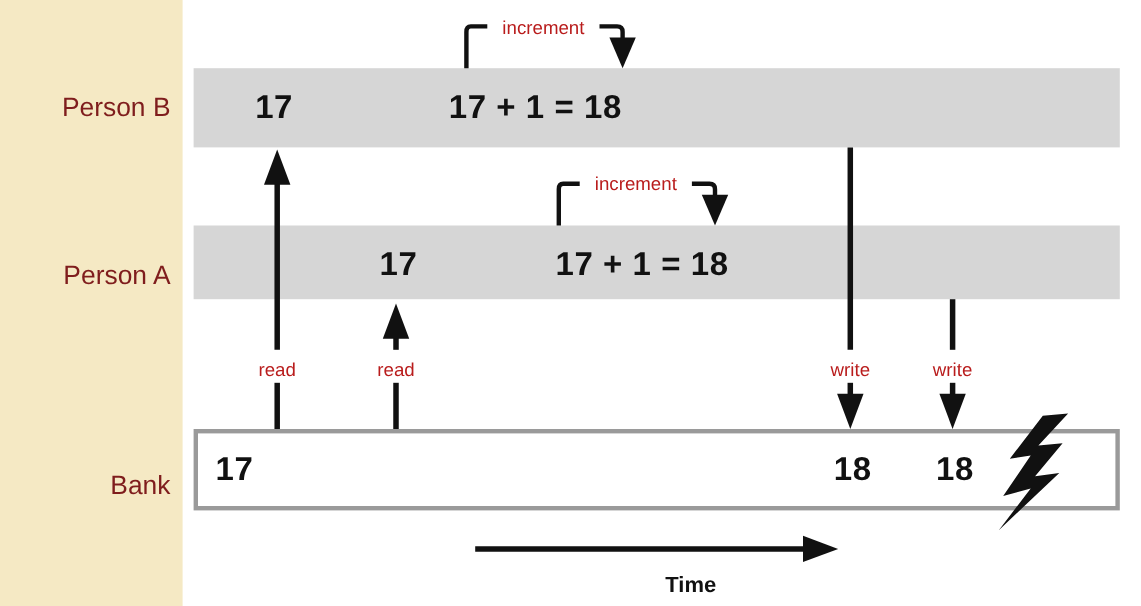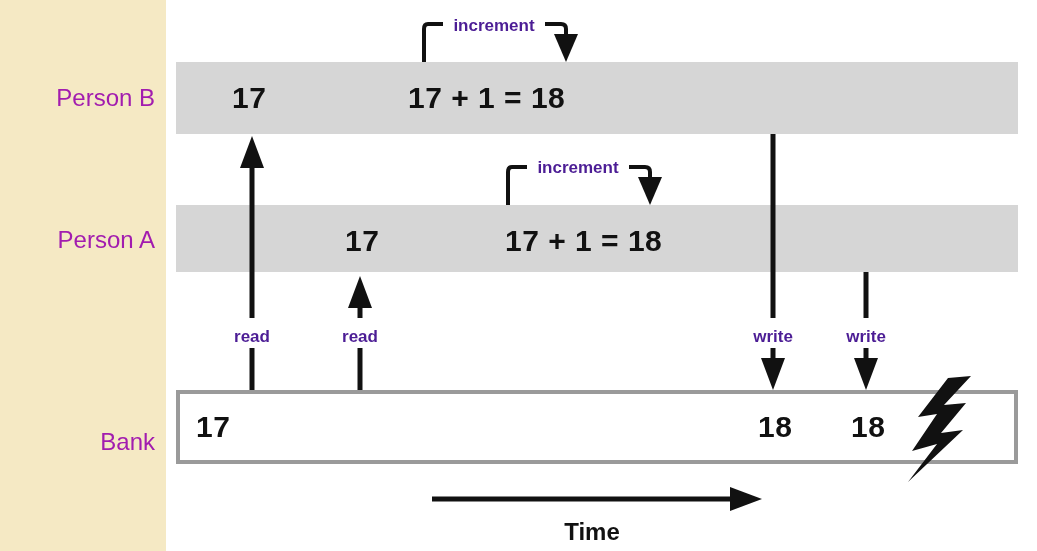--- a/index.html
+++ b/index.html
@@ -21,27 +21,27 @@
     left: 0; top: 0;
     width: 166px;
     height: 551px;
     background: #f5e9c4;
   }
   
   .row-label {
     position: absolute;
     right: 882px;              
     text-align: right;
-    color: #a21caf;
+    color: #7f1d1d;
     font-size: 24px;
     line-height: 28px;
     white-space: nowrap;
   }
   #label-person-b { top: 84px; }
-  #label-person-a { top: 226px; text-align: center; }
+  #label-person-a { top: 237px; text-align: center; }
   #label-bank     { top: 428px; }
 
   
   .lane {
     position: absolute;
     left: 176px;
     width: 842px;
     background: #d6d6d6;
   }
   #lane-b { top: 62px;  height: 72px; }
@@ -73,43 +73,42 @@
   #val-b-expr  { left: 408px; top: 84px; }
   #val-a-read  { left: 345px; top: 227px; }
   #val-a-expr  { left: 505px; top: 227px; }
   #val-bank-1  { left: 196px; top: 413px; }
   #val-bank-2  { left: 758px; top: 413px; }
   #val-bank-3  { left: 851px; top: 413px; }
 
   
   .annot {
     position: absolute;
-    color: #4c1d95;
+    color: #b91c1c;
     font-size: 17px;
     line-height: 20px;
     white-space: nowrap;
     text-align: right;
     transform: translateX(-50%);
-    font-weight: bold;
   }
   #annot-read-1  { left: 252px; top: 327px; }
   #annot-read-2  { left: 360px; top: 327px; }
   #annot-write-1 { left: 773px; top: 327px; }
   #annot-write-2 { left: 866px; top: 327px; }
   #annot-inc-b   { left: 494px; top: 16px; }
   #annot-inc-a   { left: 578px; top: 158px; }
 
   
   #time-label {
     position: absolute;
-    left: 592px;
+    left: 628px;
     top: 521px;
     transform: translateX(-50%);
     color: #111111;
-    font-size: 24px;
+    font-size: 20px;
     font-weight: bold;
     line-height: 22px;
     white-space: nowrap;
   }
 
   
   #vector-layer {
     position: absolute;
     left: 0; top: 0;
     width: 1037px;

